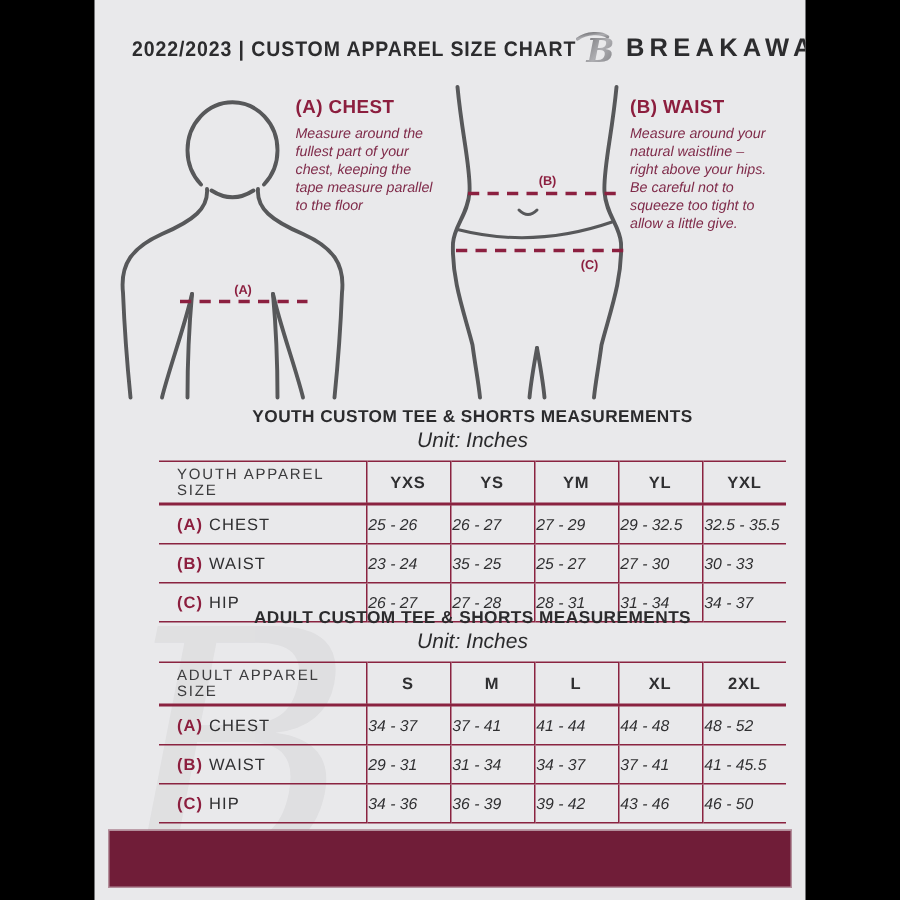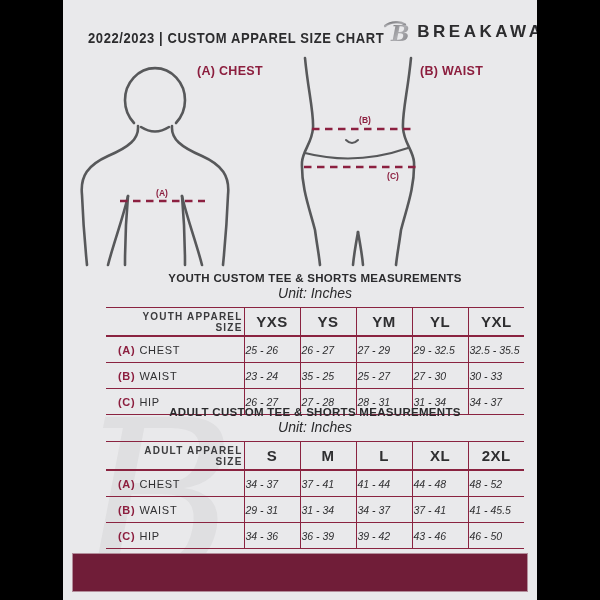--- a/index.html
+++ b/index.html
@@ -8,21 +8,21 @@
     font-family:"Liberation Sans", sans-serif;
     position:relative; overflow:hidden;
   }
   .flyer {
     position:absolute; left:63px; top:0; width:474px; height:600px;
     background:#e9e9eb; overflow:hidden;
   }
   
   .hdr {
     position:absolute; left:25px; right:15px; top:18px; height:28px;
-    display:flex; align-items:flex-end; justify-content:space-between; z-index:2;
+    display:flex; align-items:center; justify-content:space-between; z-index:2;
   }
   .hdr-title {
     font-size:13px; font-weight:bold; color:#2c2c2e; letter-spacing:.6px;
     transform:scaleY(1.08); transform-origin:left center; white-space:nowrap;
   }
   .brand { display:flex; align-items:center; gap:7px; }
   .brand-name { font-size:17px; font-weight:bold; color:#2c2c2e; letter-spacing:3.5px; }
   .logo { width:26px; height:28px; }
   
   .fig-svg { position:absolute; left:0; top:55px; width:474px; height:215px; z-index:1; }
@@ -43,24 +43,24 @@
   .tbl-title { text-align:center; font-size:11.5px; font-weight:bold; color:#2b2b2d; letter-spacing:.3px; margin:0; }
   .tbl-unit  { text-align:center; font-size:14px; font-style:italic; color:#2b2b2d; margin:1px 0 0 0; }
   table.size { border-collapse:collapse; table-layout:fixed; width:418px; margin-top:6px; }
   table.size col.c0 { width:138px; }
   table.size col.cn { width:56px; }
   table.size thead tr { border-top:1.5px solid #8a2340; border-bottom:2px solid #8a2340; }
   table.size tbody tr { border-bottom:1.5px solid #8a2340; }
   table.size th, table.size td { border-left:1.5px solid #8a2340; }
   table.size th:first-child, table.size td:first-child { border-left:none; }
   th.size-col {
-    height:25px; text-align:right; padding-left:12px; font-weight:bold;
+    height:25px; text-align:left; padding-left:12px; font-weight:normal;
     font-size:10px; letter-spacing:1.2px; color:#3b3b3d;
   }
-  th.size-val { height:25px; font-size:15px; font-weight:bold; color:#2f2f31; letter-spacing:.5px; text-align:center; }
+  th.size-val { height:25px; font-size:11px; font-weight:bold; color:#2f2f31; letter-spacing:.5px; text-align:center; }
   td.row-lbl { height:23px; text-align:left; padding-left:12px; font-size:11px; color:#2f2f31; letter-spacing:.7px; }
   td.row-lbl .pfx { font-weight:bold; color:#8c1e3e; margin-right:4px; }
   td.val { height:23px; text-align:left; font-size:10.5px; color:#2f2f31;font-style:italic; }
   
   .footer-bar {
     position:absolute; left:9px; top:553px; width:456px; height:39px;
     background:#701d38; border:1px solid rgba(235,235,237,.55); box-sizing:border-box; z-index:2;
   }
   .watermark {
     position:absolute; left:15px; top:392px; z-index:0;
@@ -119,23 +119,34 @@
     </g>
     <g font-family="Liberation Sans, sans-serif" font-size="8.5" font-weight="bold" fill="#8c2040" text-anchor="middle">
       <text x="99" y="141">(A)</text>
       <text x="302" y="68">(B)</text>
       <text x="330" y="124">(C)</text>
     </g>
   </svg>
 
   <div class="guide g-chest">
     <p class="guide-h">(A) CHEST</p>
+    <p class="guide-b">Measure around the
+fullest part of your
+chest, keeping the
+tape measure parallel
+to the floor</p>
   </div>
   <div class="guide g-waist">
     <p class="guide-h">(B) WAIST</p>
+    <p class="guide-b">Measure around your
+natural waistline –
+right above your hips.
+Be careful not to
+squeeze too tight to
+allow a little give.</p>
   </div>
   <div class="guide g-hips">
   </div>
 
   <div class="tbl-sec sec-youth">
     <p class="tbl-title">YOUTH CUSTOM TEE &amp; SHORTS MEASUREMENTS</p>
     <p class="tbl-unit">Unit: Inches</p>
     <table class="size">
       <colgroup>
           <col class="c0">

